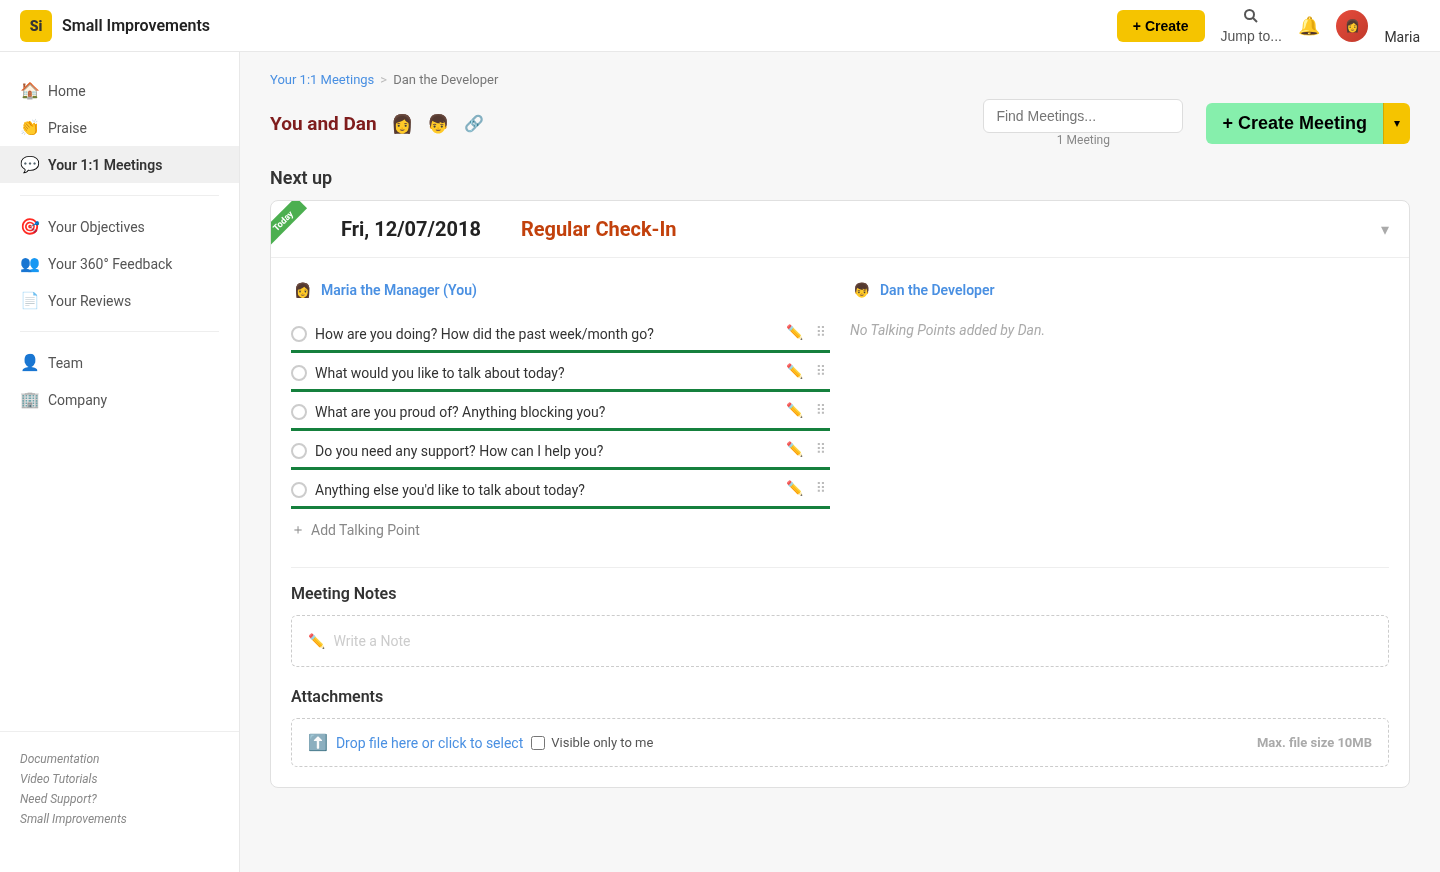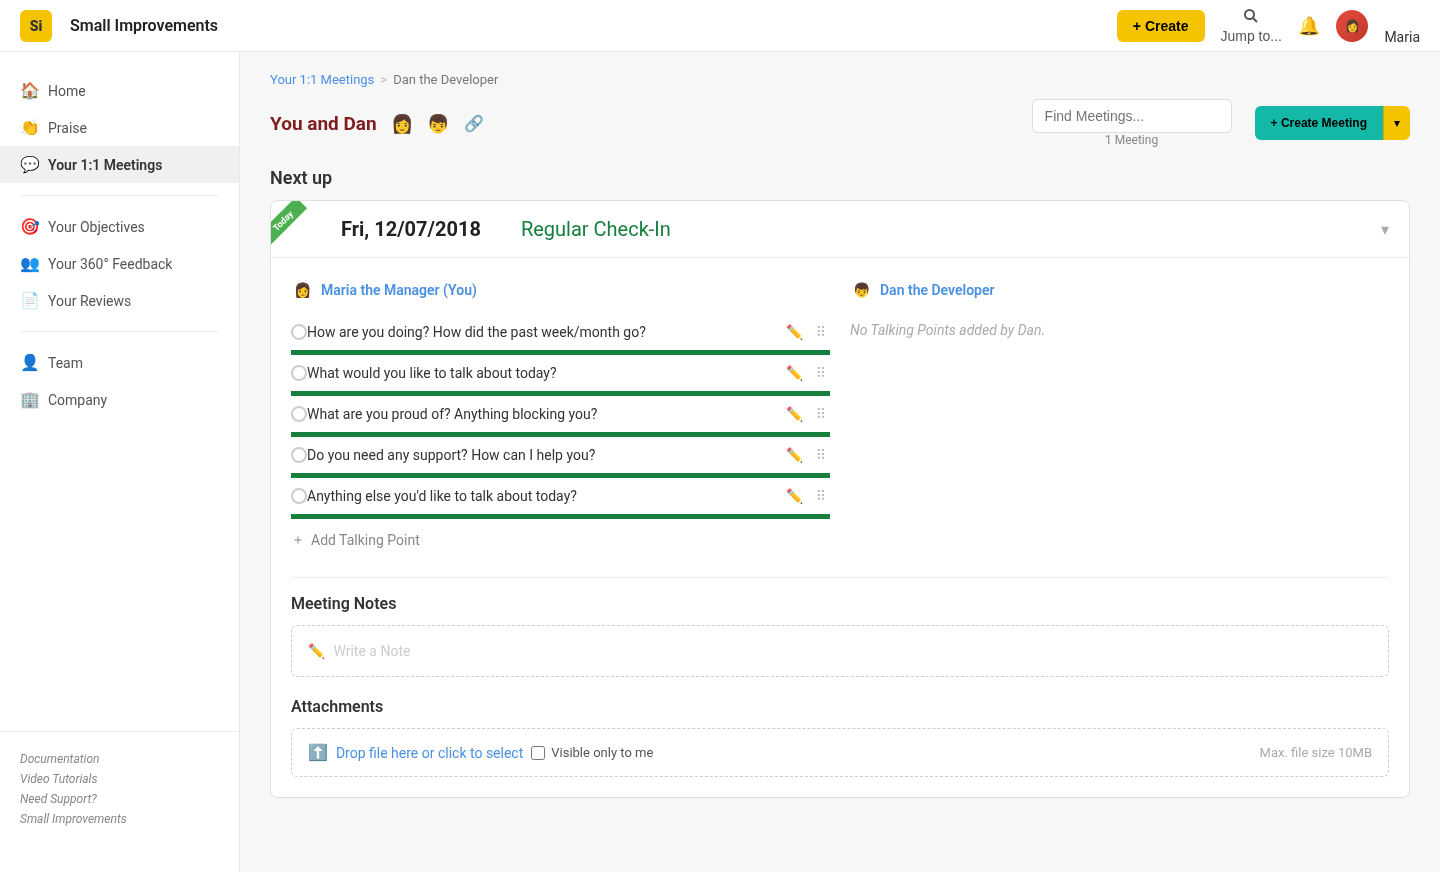--- a/index.html
+++ b/index.html
@@ -1,20 +1,20 @@
 <!DOCTYPE html>
 <html><head>
   <meta charset="utf-8">
   <style>
     * { box-sizing: border-box; margin: 0; padding: 0; }
     body { font-family: -apple-system, BlinkMacSystemFont, 'Segoe UI', Roboto, sans-serif; background: #f7f7f7; color: #333; display: flex; flex-direction: column; height: 872px; overflow: hidden; }
 
     
     .top-nav { background: #fff; border-bottom: 1px solid #e8e8e8; height: 52px; display: flex; align-items: center; padding: 0 20px; justify-content: space-between; flex-shrink: 0; }
-    .top-nav-left { display: flex; align-items: center; gap: 18px; }
+    .top-nav-left { display: flex; align-items: center; gap: 10px; }
     .logo-box { background: #f5c400; width: 32px; height: 32px; border-radius: 6px; display: flex; align-items: center; justify-content: center; font-weight: 900; font-size: 14px; color: #333; }
     .app-name { font-size: 16px; font-weight: 600; color: #222; }
     .top-nav-right { display: flex; align-items: center; gap: 16px; }
     .create-btn { background: #f5c400; border: none; border-radius: 6px; padding: 8px 16px; font-size: 14px; font-weight: 600; cursor: pointer; display: flex; align-items: center; gap: 4px; margin-left: 13px; }
     .jump-to { background: none; border: none; font-size: 14px; color: #555; cursor: pointer; display: flex; align-items: center; gap: 4px; flex-direction: column; }
     .notif-btn { background: none; border: none; cursor: pointer; font-size: 18px; color: #555; }
     .user-avatar-top { width: 32px; height: 32px; border-radius: 50%; background: linear-gradient(135deg, #e74c3c, #c0392b); display: flex; align-items: center; justify-content: center; font-size: 12px; color: #fff; font-weight: 600; }
     .user-name { font-size: 14px; color: #333; margin-top: 22px; }
 
     
@@ -41,45 +41,45 @@
     
     .page-header { display: flex; align-items: center; justify-content: space-between; margin-bottom: 20px; }
     .page-title-area { display: flex; align-items: center; gap: 10px; }
     .page-title { font-size: 19px; font-weight: 700; color: #7f1d1d; }
     .avatar-group { display: flex; align-items: center; gap: 4px; }
     .avatar { width: 32px; height: 32px; border-radius: 50%; display: flex; align-items: center; justify-content: center; font-size: 18px; }
     .link-icon { color: #aaa; font-size: 16px; cursor: pointer; }
     .find-meetings-input { border: 1px solid #ddd; border-radius: 6px; padding: 8px 12px; font-size: 14px; color: #999; width: 200px; background: #fff; }
     .meeting-count { font-size: 12px; color: #888; text-align: center; }
     .create-meeting-btn-group { display: flex; align-items: stretch; }
-    .create-meeting-btn { background: #14b8a6; border: none; border-right: 1px solid #d4a900; border-radius: 6px 0 0 6px; padding: 10px 16px; font-size: 12px; font-weight: 600; cursor: pointer; display: flex; align-items: center; gap: 6px; }
+    .create-meeting-btn { background: #86efac; border: none; border-right: 1px solid #d4a900; border-radius: 6px 0 0 6px; padding: 10px 16px; font-size: 18px; font-weight: 600; cursor: pointer; display: flex; align-items: center; gap: 6px; }
     .create-meeting-dropdown { background: #f5c400; border: none; border-radius: 0 6px 6px 0; padding: 10px 10px; font-size: 12px; cursor: pointer; }
     .header-right-group { display: flex; align-items: center; gap: 23px; }
 
     
     .section-label { font-size: 18px; font-weight: 600; color: #333; margin-bottom: 12px; }
 
     
     .meeting-card { background: #fff; border: 1px solid #e0e0e0; border-radius: 8px; overflow: hidden; margin-bottom: 20px; }
     .meeting-card-header { display: flex; align-items: center; padding: 16px 20px; border-bottom: 1px solid #eee; position: relative; }
     .today-ribbon { position: absolute; top: -2px; left: -2px; width: 60px; height: 60px; overflow: hidden; }
     .today-ribbon-text { position: absolute; top: 14px; left: -12px; background: #4caf50; color: #fff; font-size: 9px; font-weight: 700; padding: 3px 14px; transform: rotate(-45deg); white-space: nowrap; }
     .meeting-date { font-size: 20px; font-weight: 700; color: #222; margin-left: 50px; }
-    .meeting-type { font-size: 20px; font-weight: 400; color: #15803d; margin-left: 40px; }
+    .meeting-type { font-size: 20px; font-weight: 700; color: #c2410c; margin-left: 40px; }
     .meeting-header-right { margin-left: auto; }
     .collapse-btn { background: none; border: none; cursor: pointer; color: #aaa; font-size: 16px; }
 
     
     .meeting-body { padding: 20px; }
     .talking-points-grid { display: grid; grid-template-columns: 1fr 1fr; gap: 20px; margin-bottom: 20px; }
     .tp-column-header { font-size: 14px; font-weight: 600; color: #4a90e2; margin-bottom: 12px; display: flex; align-items: center; gap: 6px; }
     .tp-column-header .avatar-sm { width: 24px; height: 24px; border-radius: 50%; font-size: 14px; display: inline-flex; align-items: center; justify-content: center; }
     .no-points { color: #aaa; font-size: 14px; font-style: italic; padding: 8px 0; }
 
-    .talking-point { display: flex; align-items: center; padding: 8px 0; border-bottom: 5px solid #15803d; }
+    .talking-point { display: flex; align-items: flex-end; gap: 8px; padding: 8px 0; border-bottom: 3px solid #15803d; }
     .talking-point:last-child { border-bottom: none; }
     .tp-checkbox { width: 16px; height: 16px; border: 2px solid #ccc; border-radius: 50%; flex-shrink: 0; cursor: pointer; }
     .tp-text { flex: 1; font-size: 14px; color: #333; }
     .tp-actions { display: flex; gap: 4px; align-items: center; }
     .tp-action-btn { background: none; border: none; cursor: pointer; color: #bbb; font-size: 14px; padding: 2px 4px; }
 
     .add-talking-point { display: flex; align-items: center; gap: 6px; color: #888; font-size: 14px; cursor: pointer; padding: 8px 0; margin-top: 4px; }
 
     
     .section-divider { height: 1px; background: #eee; margin: 8px 0 16px; }
@@ -87,21 +87,21 @@
     .note-input { width: 100%; border: 1px dashed #ccc; border-radius: 6px; padding: 16px; font-size: 14px; color: #bbb; background: #fff; cursor: text; display: flex; align-items: center; gap: 8px; min-height: 52px; }
 
     
     .attachments-label { font-size: 16px; font-weight: 600; color: #333; margin-top: 20px; margin-bottom: 12px; }
     .attachment-area { border: 1px dashed #ccc; border-radius: 6px; padding: 14px 16px; display: flex; align-items: center; justify-content: space-between; }
     .attachment-left { display: flex; align-items: center; gap: 8px; }
     .upload-icon { color: #4a90e2; font-size: 16px; }
     .upload-text { font-size: 14px; color: #4a90e2; }
     .visible-checkbox { display: flex; align-items: center; gap: 6px; font-size: 13px; color: #555; }
     .visible-checkbox input { width: 14px; height: 14px; }
-    .file-size-hint { font-size: 13px; color: #aaa; }
+    .file-size-hint { font-size: 13px; color: #aaa; font-weight: bold; }
 
     
     .search-icon-svg { width: 16px; height: 16px; }
   </style>
 </head>
 <body>
 
 <nav class="top-nav">
   <div class="top-nav-left">
     <div class="logo-box">

